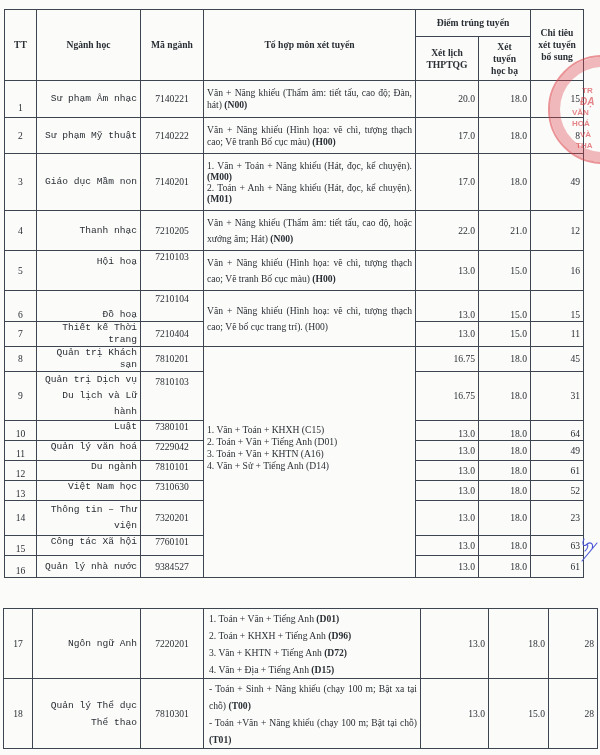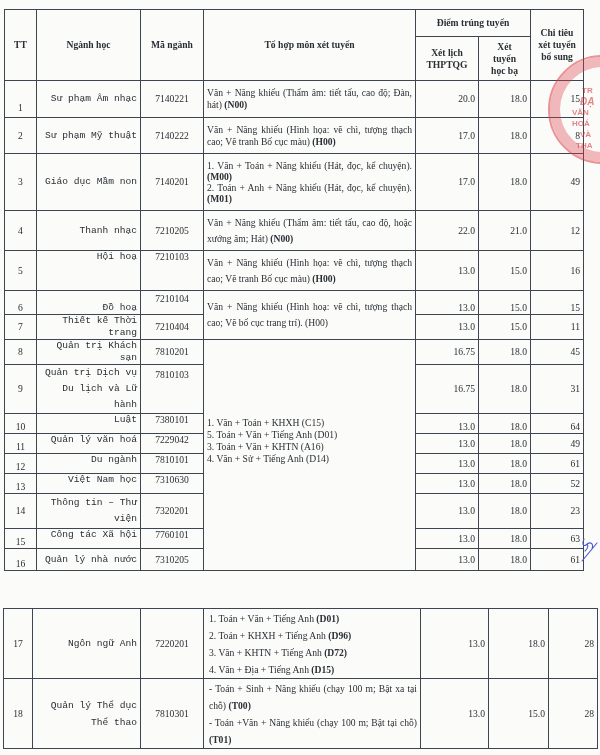--- a/index.html
+++ b/index.html
@@ -115,31 +115,31 @@
       <td class="lbl">Thanh nhạc</td>
       <td class="c">7210205</td>
       <td class="combo" style="line-height:16px"><span>Văn + Năng khiếu (Thẩm âm: tiết tấu, cao độ, hoặc xướng âm; Hát)</span> <b>(N00)</b></td>
       <td class="num">22.0</td>
       <td class="num">21.0</td>
       <td class="num">12</td>
     </tr>
 
     <tr style="height:40px">
       <td class="c">5</td>
-      <td class="lbl" style="vertical-align:top;">Hội hoạ</td>
+      <td class="lbl" style="vertical-align:top;padding-top:5px">Hội hoạ</td>
       <td class="c" style="vertical-align:top;">7210103</td>
       <td class="combo" style="line-height:16px"><span>Văn + Năng khiếu (Hình họa: vẽ chì, tượng thạch cao; Vẽ tranh Bố cục màu)</span> <b>(H00)</b></td>
       <td class="num">13.0</td>
       <td class="num">15.0</td>
       <td class="num">16</td>
     </tr>
 
     <tr style="height:23px">
       <td class="c" style="vertical-align:bottom">6</td>
-      <td class="lbl" style="vertical-align:top;padding-top:11px">Đồ hoạ</td>
+      <td class="lbl" style="vertical-align:top;padding-top:18px">Đồ hoạ</td>
       <td class="c" style="vertical-align:top;padding-top:2px">7210104</td>
       <td class="combo" rowspan="2" style="line-height:16px">Văn + Năng khiếu (Hình hoạ: vẽ chì, tượng thạch cao; Vẽ bố cục trang trí). (H00)</td>
       <td class="num" style="vertical-align:bottom">13.0</td>
       <td class="num" style="vertical-align:bottom">15.0</td>
       <td class="num" style="vertical-align:bottom">15</td>
     </tr>
 
     <tr style="height:23px">
       <td class="c">7</td>
       <td class="lbl">Thiết kế Thời trang</td>
@@ -148,21 +148,21 @@
       <td class="num">15.0</td>
       <td class="num">11</td>
     </tr>
 
     <tr style="height:20px">
       <td class="c">8</td>
       <td class="lbl">Quản trị Khách sạn</td>
       <td class="c">7810201</td>
       <td class="combo merged-combo" rowspan="9" style="vertical-align:middle;padding-bottom:30px">
         <span class="ln">1. Văn + Toán + KHXH (C15)</span>
-        <span class="ln">5. Toán + Văn + Tiếng Anh (D01)</span>
+        <span class="ln">2. Toán + Văn + Tiếng Anh (D01)</span>
         <span class="ln">3. Toán + Văn + KHTN (A16)</span>
         <span class="ln">4. Văn + Sử + Tiếng Anh (D14)</span>
       </td>
       <td class="num">16.75</td>
       <td class="num">18.0</td>
       <td class="num">45</td>
     </tr>
 
     <tr style="height:37px">
       <td class="c">9</td>
@@ -223,21 +223,21 @@
       <td class="lbl" style="vertical-align:top">Công tác Xã hội</td>
       <td class="c" style="vertical-align:top">7760101</td>
       <td class="num">13.0</td>
       <td class="num">18.0</td>
       <td class="num">63</td>
     </tr>
 
     <tr style="height:22px">
       <td class="c" style="vertical-align:bottom">16</td>
       <td class="lbl">Quản lý nhà nước</td>
-      <td class="c">7310205</td>
+      <td class="c">9384527</td>
       <td class="num">13.0</td>
       <td class="num">18.0</td>
       <td class="num">61</td>
     </tr>
   </tbody>
 </table>
 
 <div class="stamp"></div>
 <div class="stamp-text">
   <div style="padding-left:10px">TR</div>

